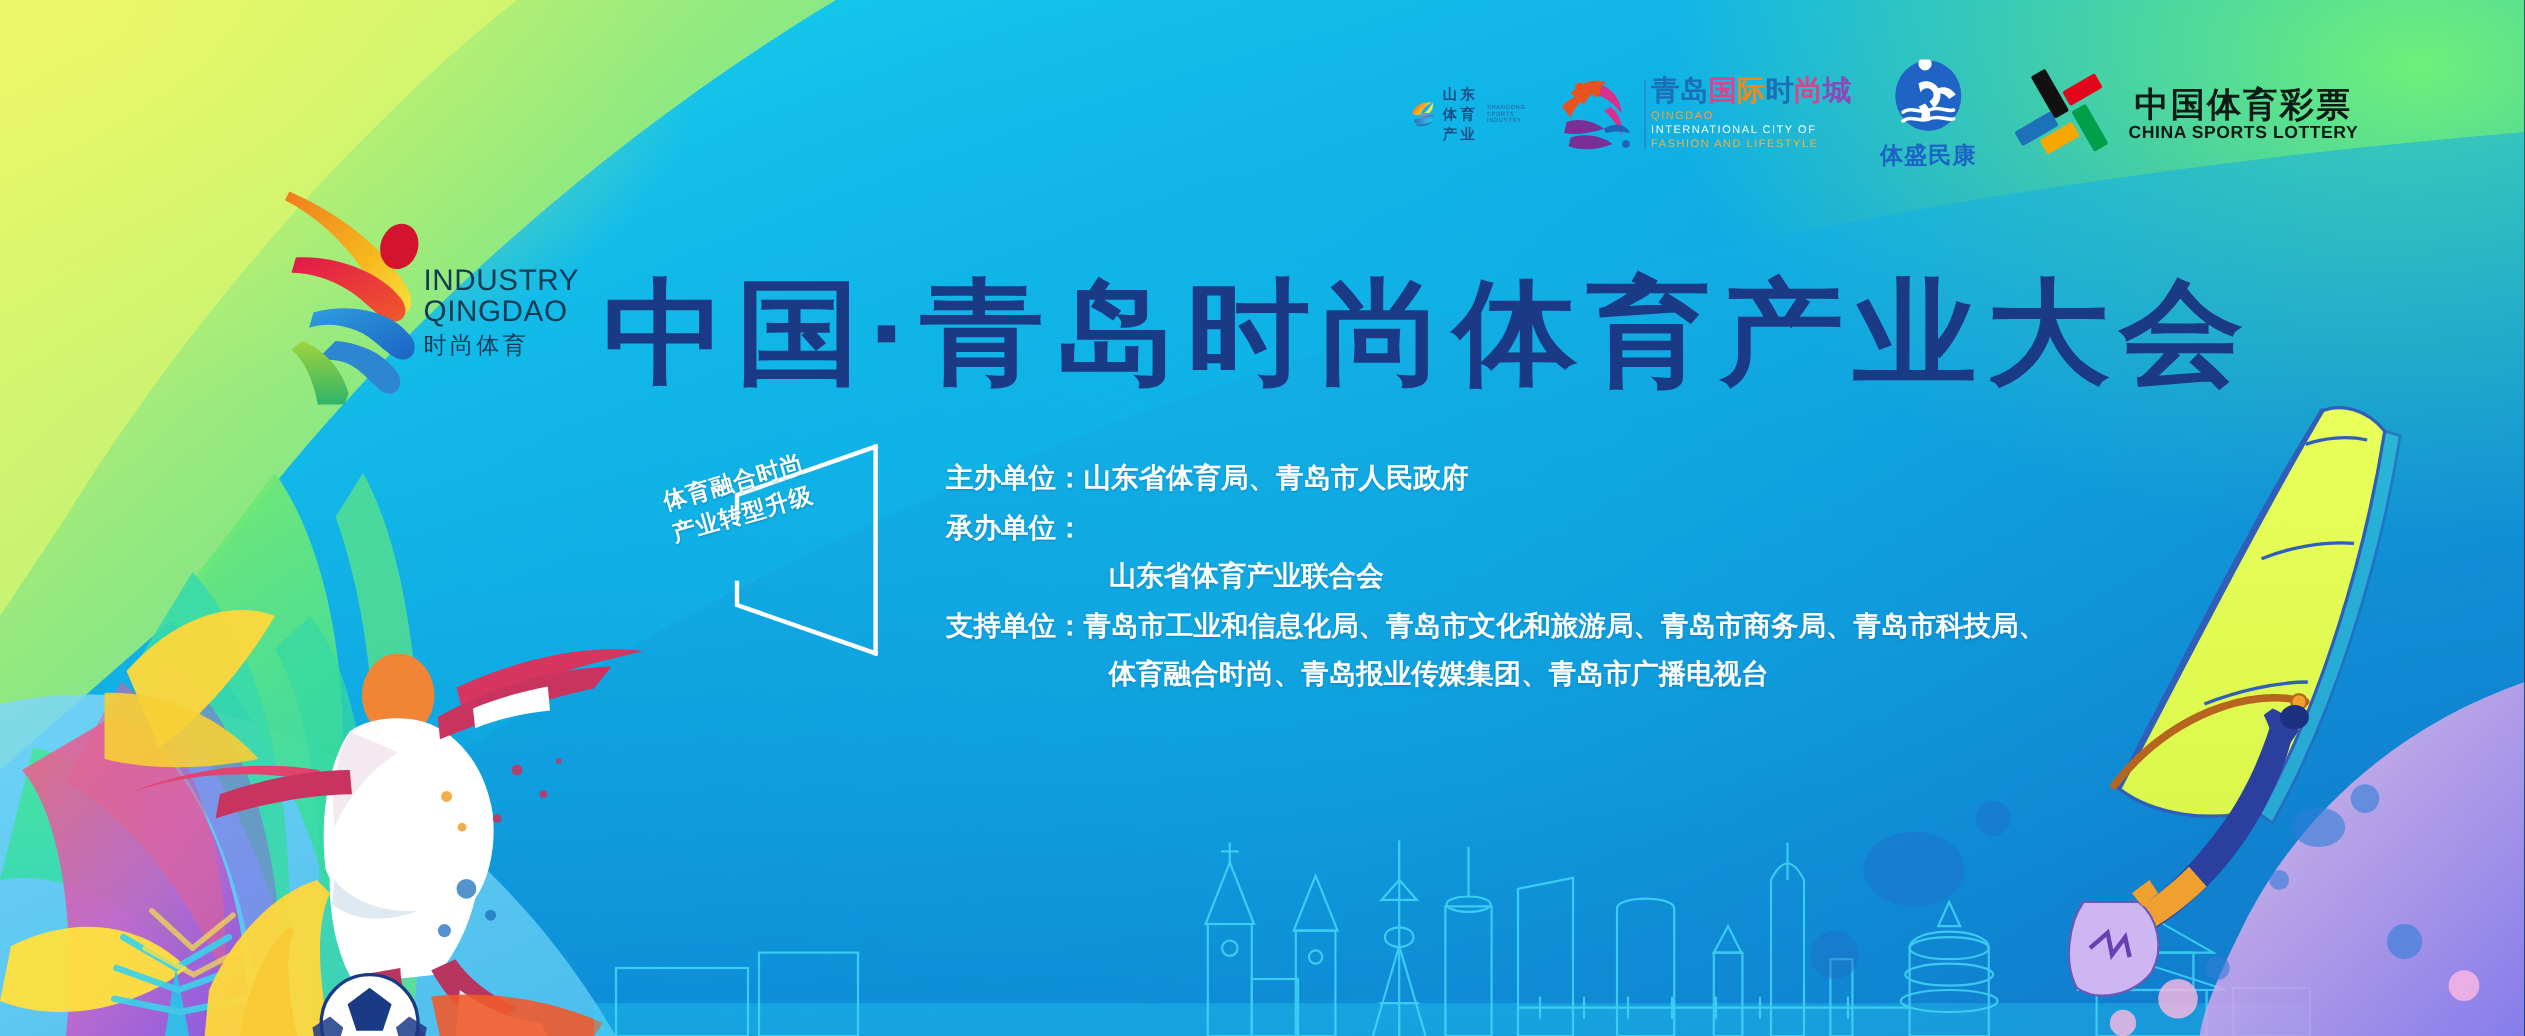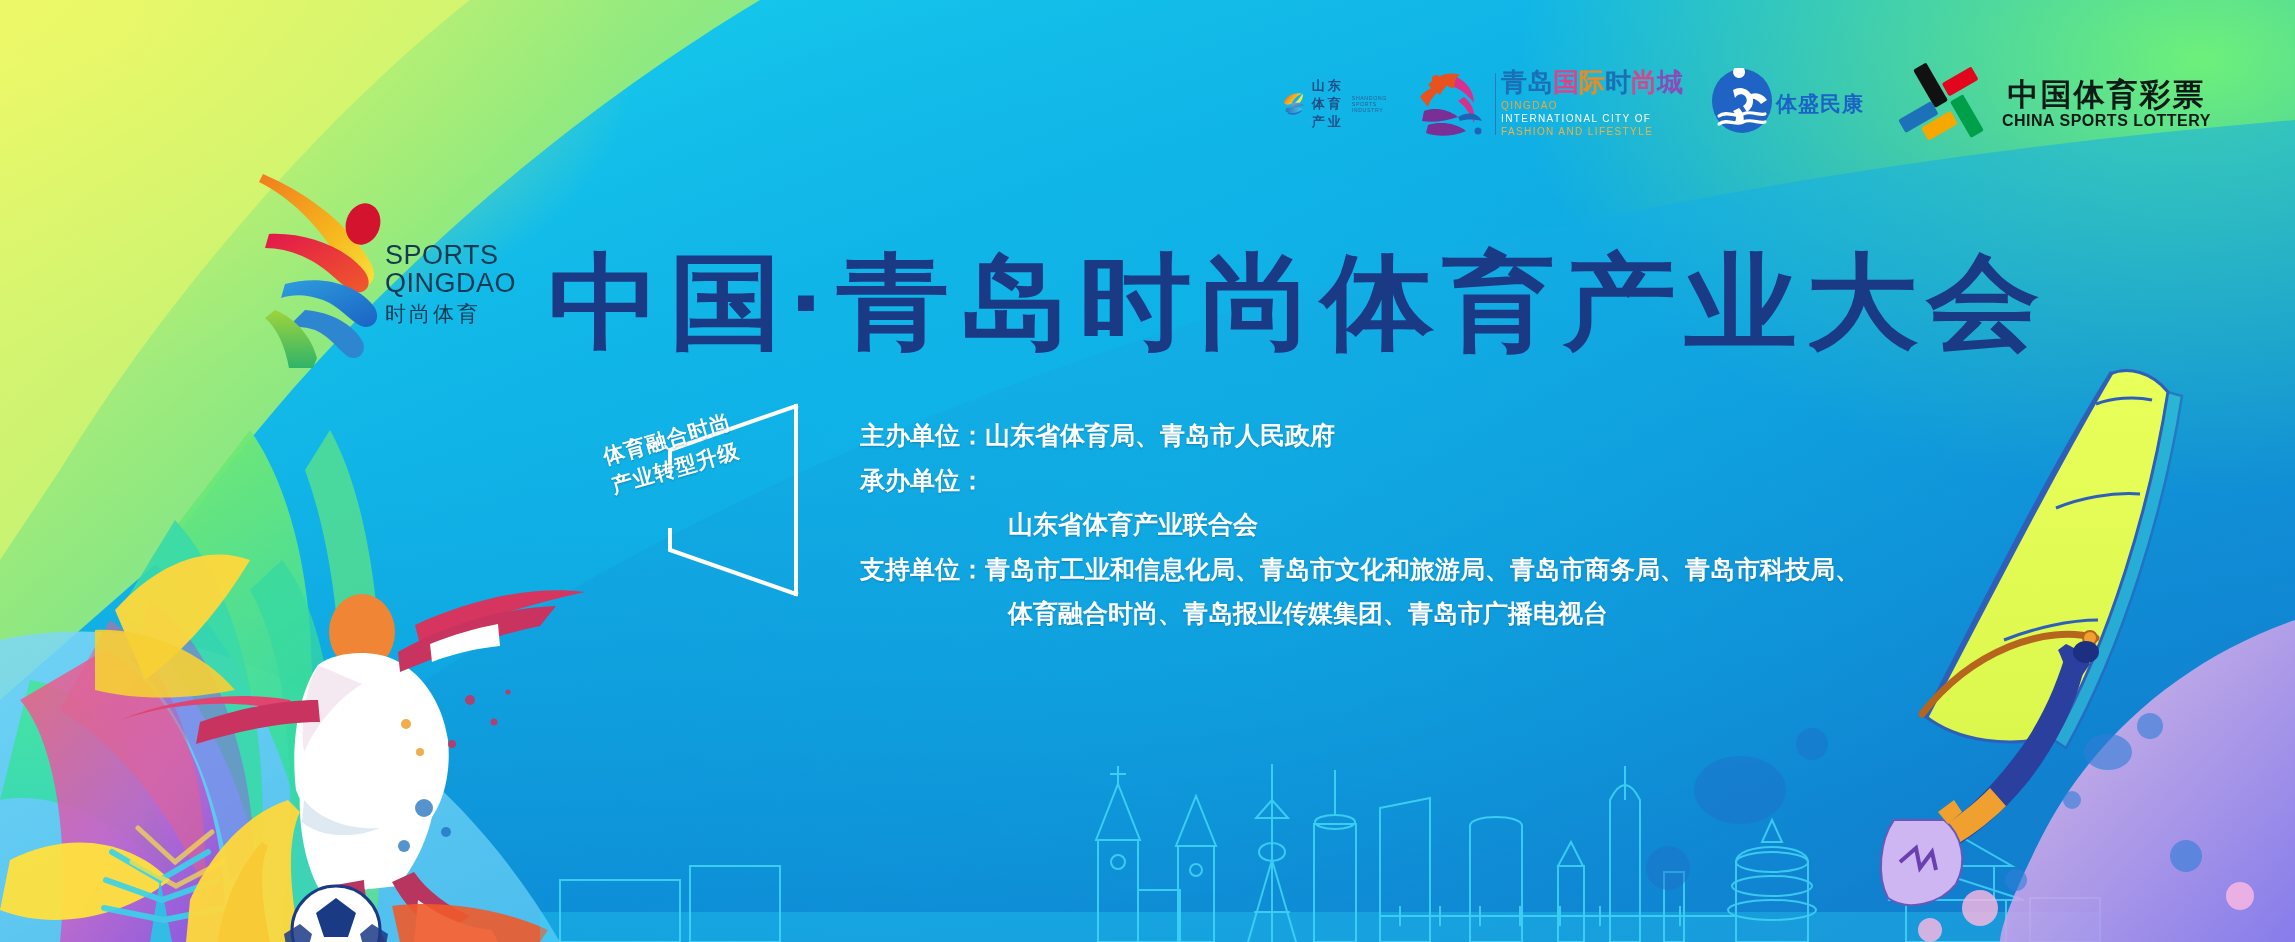--- a/index.html
+++ b/index.html
@@ -27,21 +27,21 @@
   .qd-logo{display:flex;align-items:center;gap:5px;margin-left:22px;justify-content:flex-end;}
   .qd-divider{width:1px;height:62px;background:#2b6fb8;opacity:.85;}
   .qd-words{display:flex;flex-direction:column;justify-content:center;}
   .qd-cn{font-size:26px;font-weight:bold;letter-spacing:0px;line-height:1;
          white-space:nowrap;}
   .qd-cn .b{color:#1b6fb5;} .qd-cn .o{color:#f08a1c;} .qd-cn .p{color:#d8458c;}
   .qd-cn .v{color:#8a4bb8;}
   .qd-en{font-size:10px;letter-spacing:1.4px;line-height:1.28;margin-top:5px;}
   .qd-en .l1{color:#f0a63c;} .qd-en .l2{color:#ffffff;} .qd-en .l3{color:#f3b23f;}
 
-  .tsmk-logo{display:flex;align-items:center;margin-left:26px;gap:1px;}
+  .tsmk-logo{display:flex;flex-direction:column;align-items:center;margin-left:26px;gap:1px;}
   .tsmk-logo .cn{font-size:21px;font-weight:bold;color:#1b63c4;letter-spacing:1px;}
 
   .lottery-logo{display:flex;align-items:center;gap:12px;margin-left:30px;}
   .lottery-words{display:flex;flex-direction:column;gap:3px;text-align:center;}
   .lottery-cn{font-size:31px;font-weight:bold;color:#0d1b16;letter-spacing:2px;line-height:1;}
   .lottery-en{font-size:16px;font-weight:bold;color:#0d1b16;letter-spacing:.5px;line-height:1;}
 
   
   #fs-logo{position:absolute;left:255px;top:168px;width:310px;height:200px;}
   #fs-words{position:absolute;left:385px;top:242px;}
@@ -447,21 +447,21 @@
     <path d="M14,66 C52,64 92,80 110,104 C118,116 112,126 100,124
              C88,120 78,106 62,96 C46,86 28,80 10,80 Z" fill="url(#fsB)"></path>
     <ellipse cx="108" cy="56" rx="17" ry="21" transform="rotate(18 108 56)" fill="#d4132e"></ellipse>
     <path d="M30,116 C66,106 104,116 120,140 C126,152 118,162 106,158
              C94,152 84,138 68,132 C52,126 38,126 26,130 Z" fill="url(#fsC)"></path>
     <path d="M50,142 C76,144 98,156 108,174 C112,186 102,194 92,188
              C82,180 74,168 60,162 C48,158 38,158 30,162 Z" fill="#2f86d0"></path>
     <path d="M20,142 C40,150 56,168 62,190 L58,200 L34,200 C30,178 22,160 10,150 Z" fill="url(#fsD)"></path>
   </svg>
   <div id="fs-words">
-    <div class="en">SPORTS</div>
+    <div class="en">INDUSTRY</div>
     <div class="en">QINGDAO</div>
     <div class="cn">时尚体育</div>
   </div>
 
   <svg id="main-title" viewBox="0 0 1520 120">
     <text id="title-text" x="0" y="98" font-family="'Liberation Sans','DejaVu Sans',sans-serif" font-size="104" font-weight="bold" fill="#1b3a86" letter-spacing="8" textLength="1500" lengthAdjust="spacingAndGlyphs">中国·青岛时尚体育产业大会</text>
   </svg>
 
   <svg id="slogan" viewBox="0 0 230 200">
     <path d="M196,6 L70,50 L70,70 M196,6 L196,194 M196,194 L70,150 L70,130" stroke="#ffffff" stroke-width="4" fill="none" stroke-linecap="square"></path>

